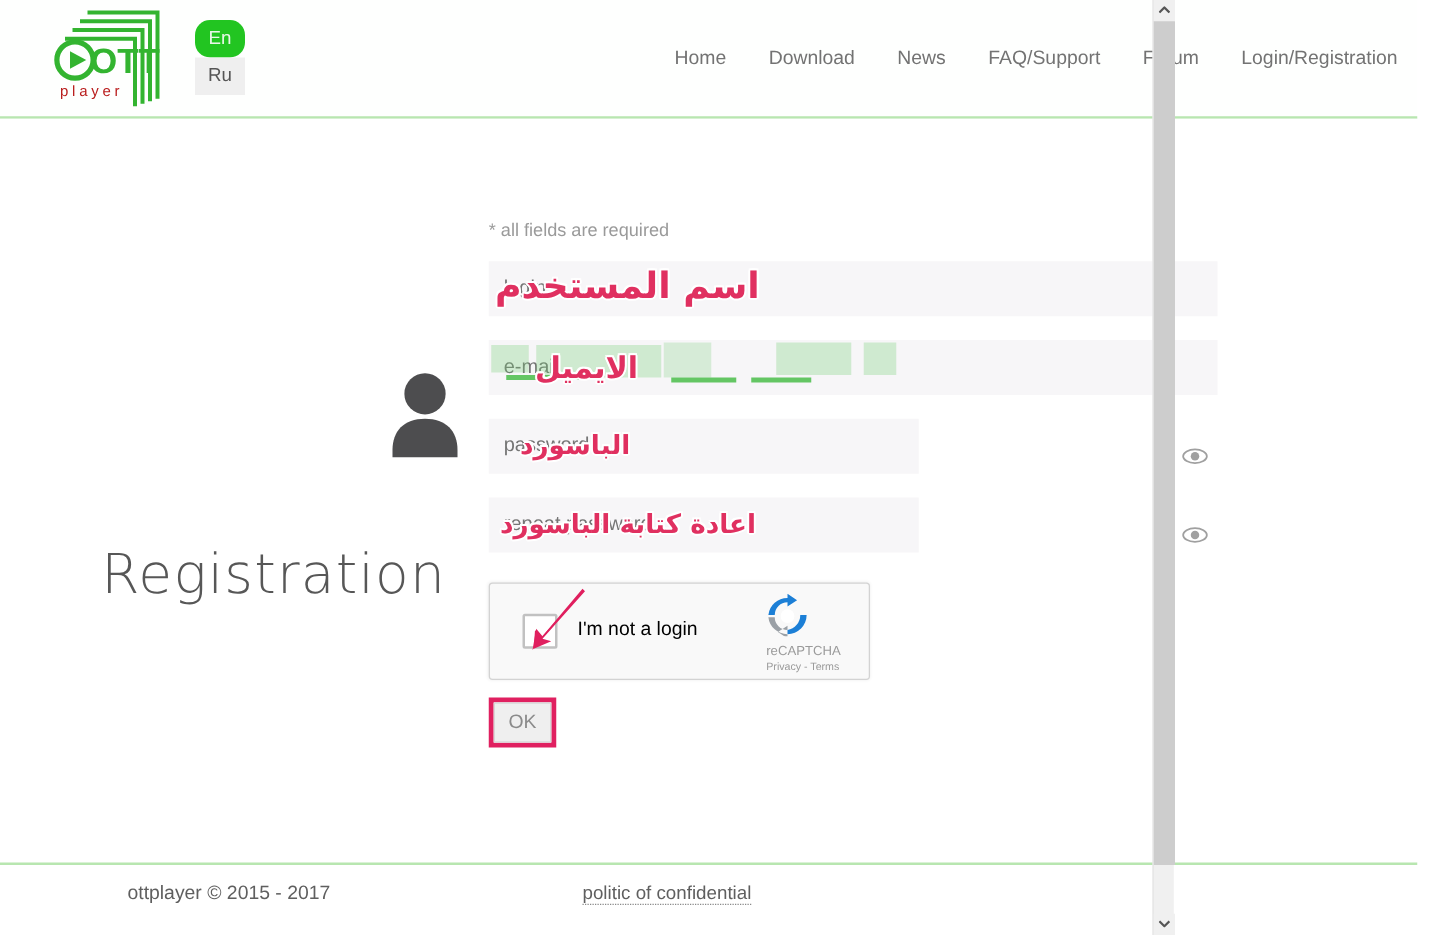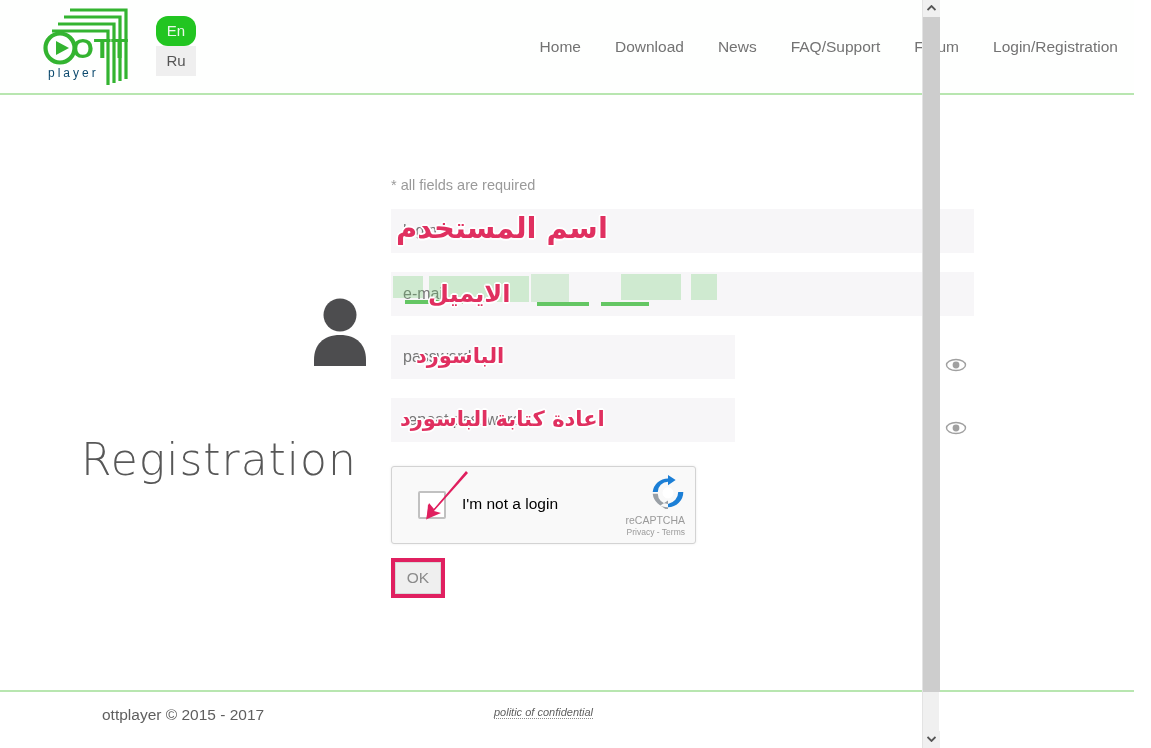--- a/index.html
+++ b/index.html
@@ -43,21 +43,21 @@
     position: absolute;
     left: 36px; top: 5px;
     width: 98px; height: 85px;
   }
   #logo svg { display: block; }
   #logo .playerword {
     position: absolute;
     left: 12px; bottom: 10px;
     font-size: 12px;
     letter-spacing: 3px;
-    color: #0c4a6e;
+    color: #b91c1c;
     font-family: "Liberation Sans", sans-serif;
   }
 
   
   #lang {
     position: absolute;
     left: 156px; top: 16px;
     width: 40px;
   }
   .lang-btn {
@@ -206,21 +206,21 @@
   #rc-label {
     position: absolute;
     left: 70px; top: 28px;
     font-size: 15.5px;
     color: #000000;
   }
   #rc-brand {
     position: absolute;
     right: 10px; top: 8px;
     width: 72px;
-    text-align: right;
+    text-align: left;
   }
   #rc-brandname {
     font-size: 10.5px;
     color: #9a9a9a;
     margin-top: 1px;
   }
   #rc-terms {
     font-size: 8.5px;
     color: #9a9a9a;
     margin-top: 1px;
@@ -260,27 +260,26 @@
     border-top: 2px solid #b8e6b0;
   }
   #copyright {
     position: absolute;
     left: 102px; top: 14px;
     font-size: 15.5px;
     color: #5f5f5f;
   }
   #policy-link {
     position: absolute;
-    left: 494px; top: 14px;
-    font-size: 11px;
+    left: 466px; top: 14px;
+    font-size: 15px;
     color: #5f5f5f;
     text-decoration: none;
     border-bottom: 1px dotted #8a8a8a;
     cursor: pointer;
-    font-style: italic;
   }
 
   
   #scrollbar {
     position: absolute;
     right: 0; top: 0;
     width: 17px; height: 748px;
     background: #f0f0f0;
     border-left: 1px solid #e3e3e3;
   }

